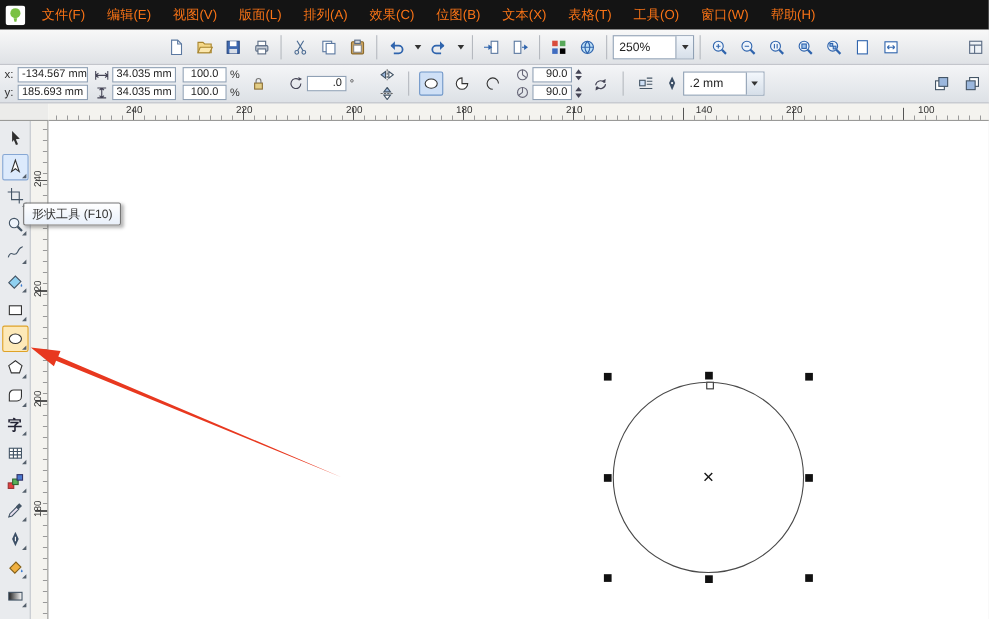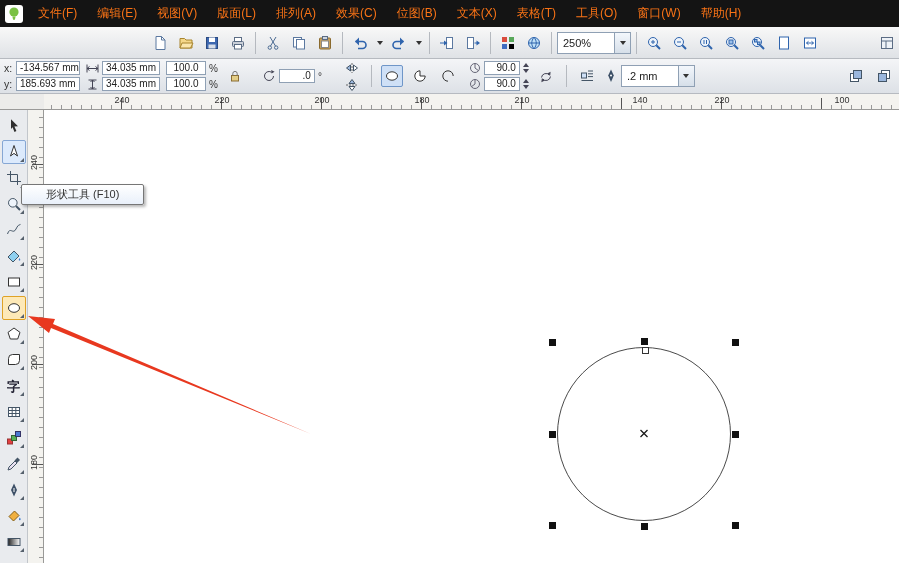--- a/index.html
+++ b/index.html
@@ -84,21 +84,21 @@
   .handle{position:absolute;width:7px;height:7px;background:#111;}
   .h-tl{left:-3px;top:-3px}.h-tm{left:50%;margin-left:-3.5px;top:-4px}.h-tr{right:-3px;top:-3px}
   .h-ml{left:-3px;top:50%;margin-top:-3.5px}.h-mr{right:-3px;top:50%;margin-top:-3.5px}
   .h-bl{left:-3px;bottom:-3px}.h-bm{left:50%;margin-left:-3.5px;bottom:-4px}.h-br{right:-3px;bottom:-3px}
   .node{position:absolute;left:50%;top:5px;width:5px;height:5px;margin-left:-2.5px;background:#fff;border:1px solid #333;}
   .center-x{position:absolute;left:50%;top:50%;transform:translate(-50%,-50%);}
 
   
   .tooltip{position:absolute;left:21px;top:184px;z-index:40;white-space:nowrap;
            background:linear-gradient(#ffffff,#e9f0fa);border:1px solid #767676;border-radius:2px;
-           padding:2px 24px;font-size:11px;color:#333;box-shadow:2px 2px 3px rgba(0,0,0,.28);}
+           padding:2px 7px;font-size:11px;color:#333;box-shadow:2px 2px 3px rgba(0,0,0,.28);}
   .arrow-overlay{position:absolute;left:0;top:0;z-index:50;pointer-events:none;}
 </style>
 </head>
 <body>
 
 <div class="app">
 
   <div class="menubar">
     <div class="appicon">
       <svg width="18" height="18">

